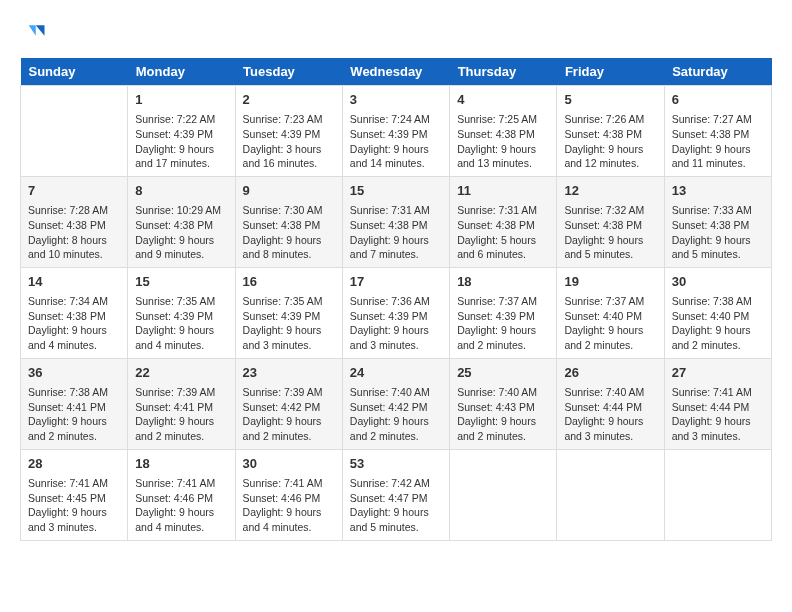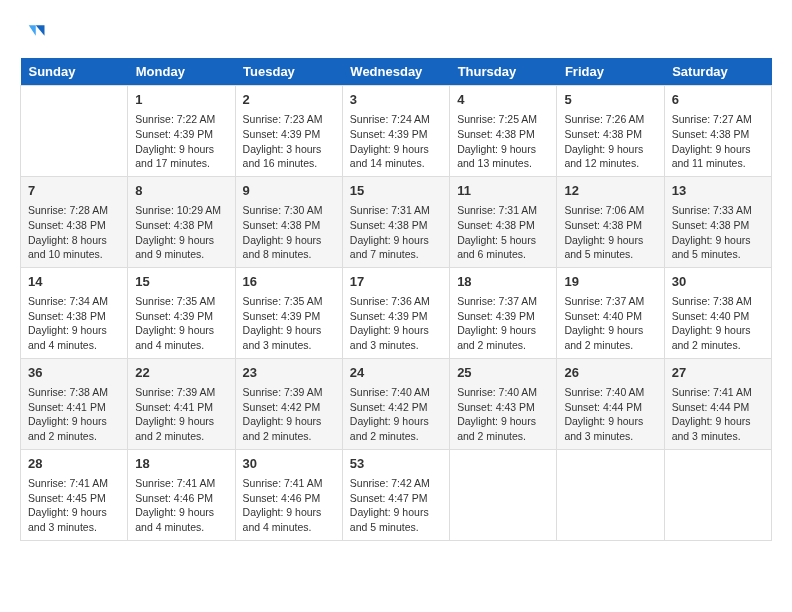--- a/index.html
+++ b/index.html
@@ -208,21 +208,21 @@
           <div class="cell-content">
             <span class="day-number">11</span>
             <div>Sunrise: 7:31 AM</div>
             <div>Sunset: 4:38 PM</div>
             <div>Daylight: 5 hours and 6 minutes.</div>
           </div>
         </td>
         <td>
           <div class="cell-content">
             <span class="day-number">12</span>
-            <div>Sunrise: 7:06 AM</div>
+            <div>Sunrise: 7:32 AM</div>
             <div>Sunset: 4:38 PM</div>
             <div>Daylight: 9 hours and 5 minutes.</div>
           </div>
         </td>
         <td>
           <div class="cell-content">
             <span class="day-number">13</span>
             <div>Sunrise: 7:33 AM</div>
             <div>Sunset: 4:38 PM</div>
             <div>Daylight: 9 hours and 5 minutes.</div>

